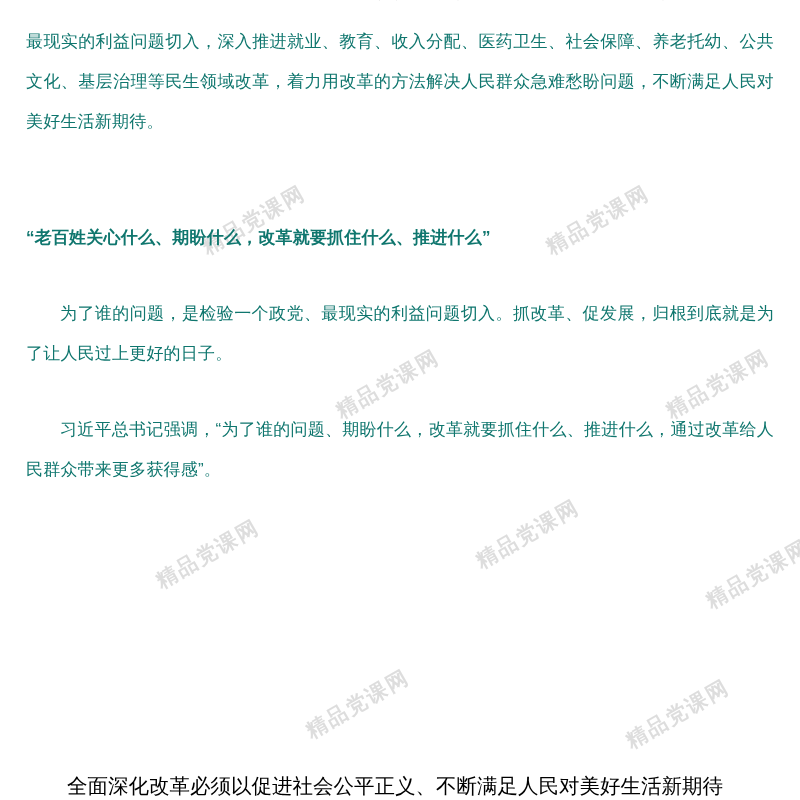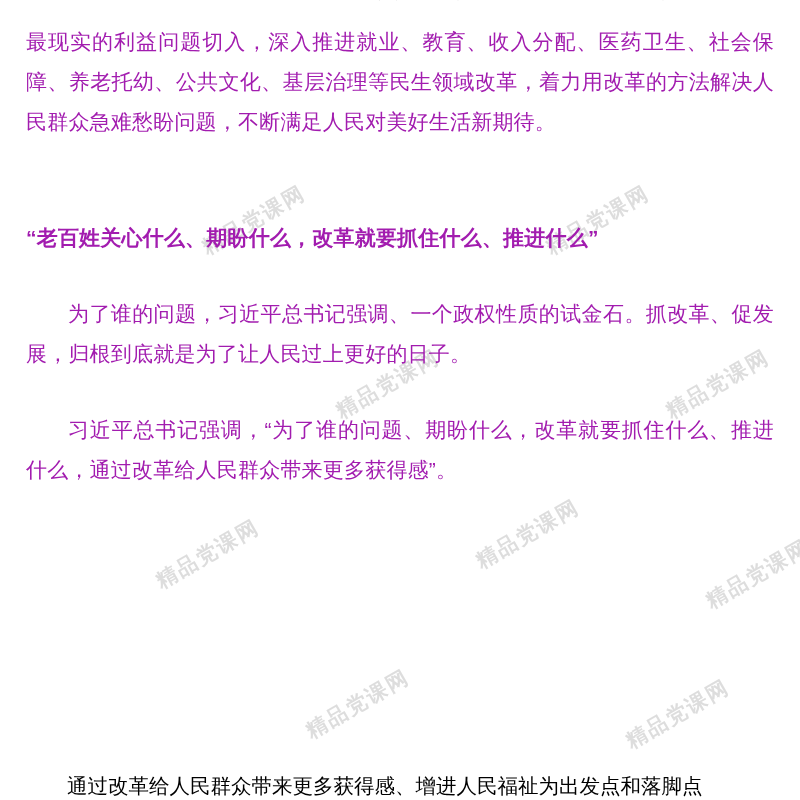--- a/index.html
+++ b/index.html
@@ -20,23 +20,23 @@
     width: 800px;
     height: 800px;
     box-sizing: border-box;
     padding: 0 26px;
     overflow: hidden;
   }
 
   .doc-body {
     position: relative;
     z-index: 2;
-    font-size: 21px;
+    font-size: 17px;
     line-height: 40px;
-    color: #a21caf;
+    color: #0f766e;
     letter-spacing: 0.2px;
     text-align: justify;
     text-justify: inter-ideograph;
   }
 
   .para {
     margin: 0;
     padding: 0;
   }
 
@@ -127,20 +127,20 @@
 
   <div class="clipped-top">众最关心、最直接、最现实的利益问题切入，深入推进就业、教育、收入分配、医药卫生</div>
 
   <div class="doc-body">
     <div style="height:22px;"></div>
     <p class="para">最现实的利益问题切入，深入推进就业、教育、收入分配、医药卫生、社会保障、养老托幼、公共文化、基层治理等民生领域改革，着力用改革的方法解决人民群众急难愁盼问题，不断满足人民对美好生活新期待。</p>
     <div class="gap"></div>
     <div class="gap-small"></div>
     <p class="para heading">“老百姓关心什么、期盼什么，改革就要抓住什么、推进什么”</p>
     <div class="gap-small"></div>
-    <p class="para indent">为了谁的问题，习近平总书记强调、一个政权性质的试金石。抓改革、促发展，归根到底就是为了让人民过上更好的日子。</p>
+    <p class="para indent">为了谁的问题，是检验一个政党、最现实的利益问题切入。抓改革、促发展，归根到底就是为了让人民过上更好的日子。</p>
     <div class="gap-small"></div>
     <p class="para indent">习近平总书记强调，“为了谁的问题、期盼什么，改革就要抓住什么、推进什么，通过改革给人民群众带来更多获得感”。</p>
   </div>
 
-  <div class="clipped-bottom">通过改革给人民群众带来更多获得感、增进人民福祉为出发点和落脚点</div>
+  <div class="clipped-bottom">全面深化改革必须以促进社会公平正义、不断满足人民对美好生活新期待</div>
 
 </div>
 
 </body></html>

